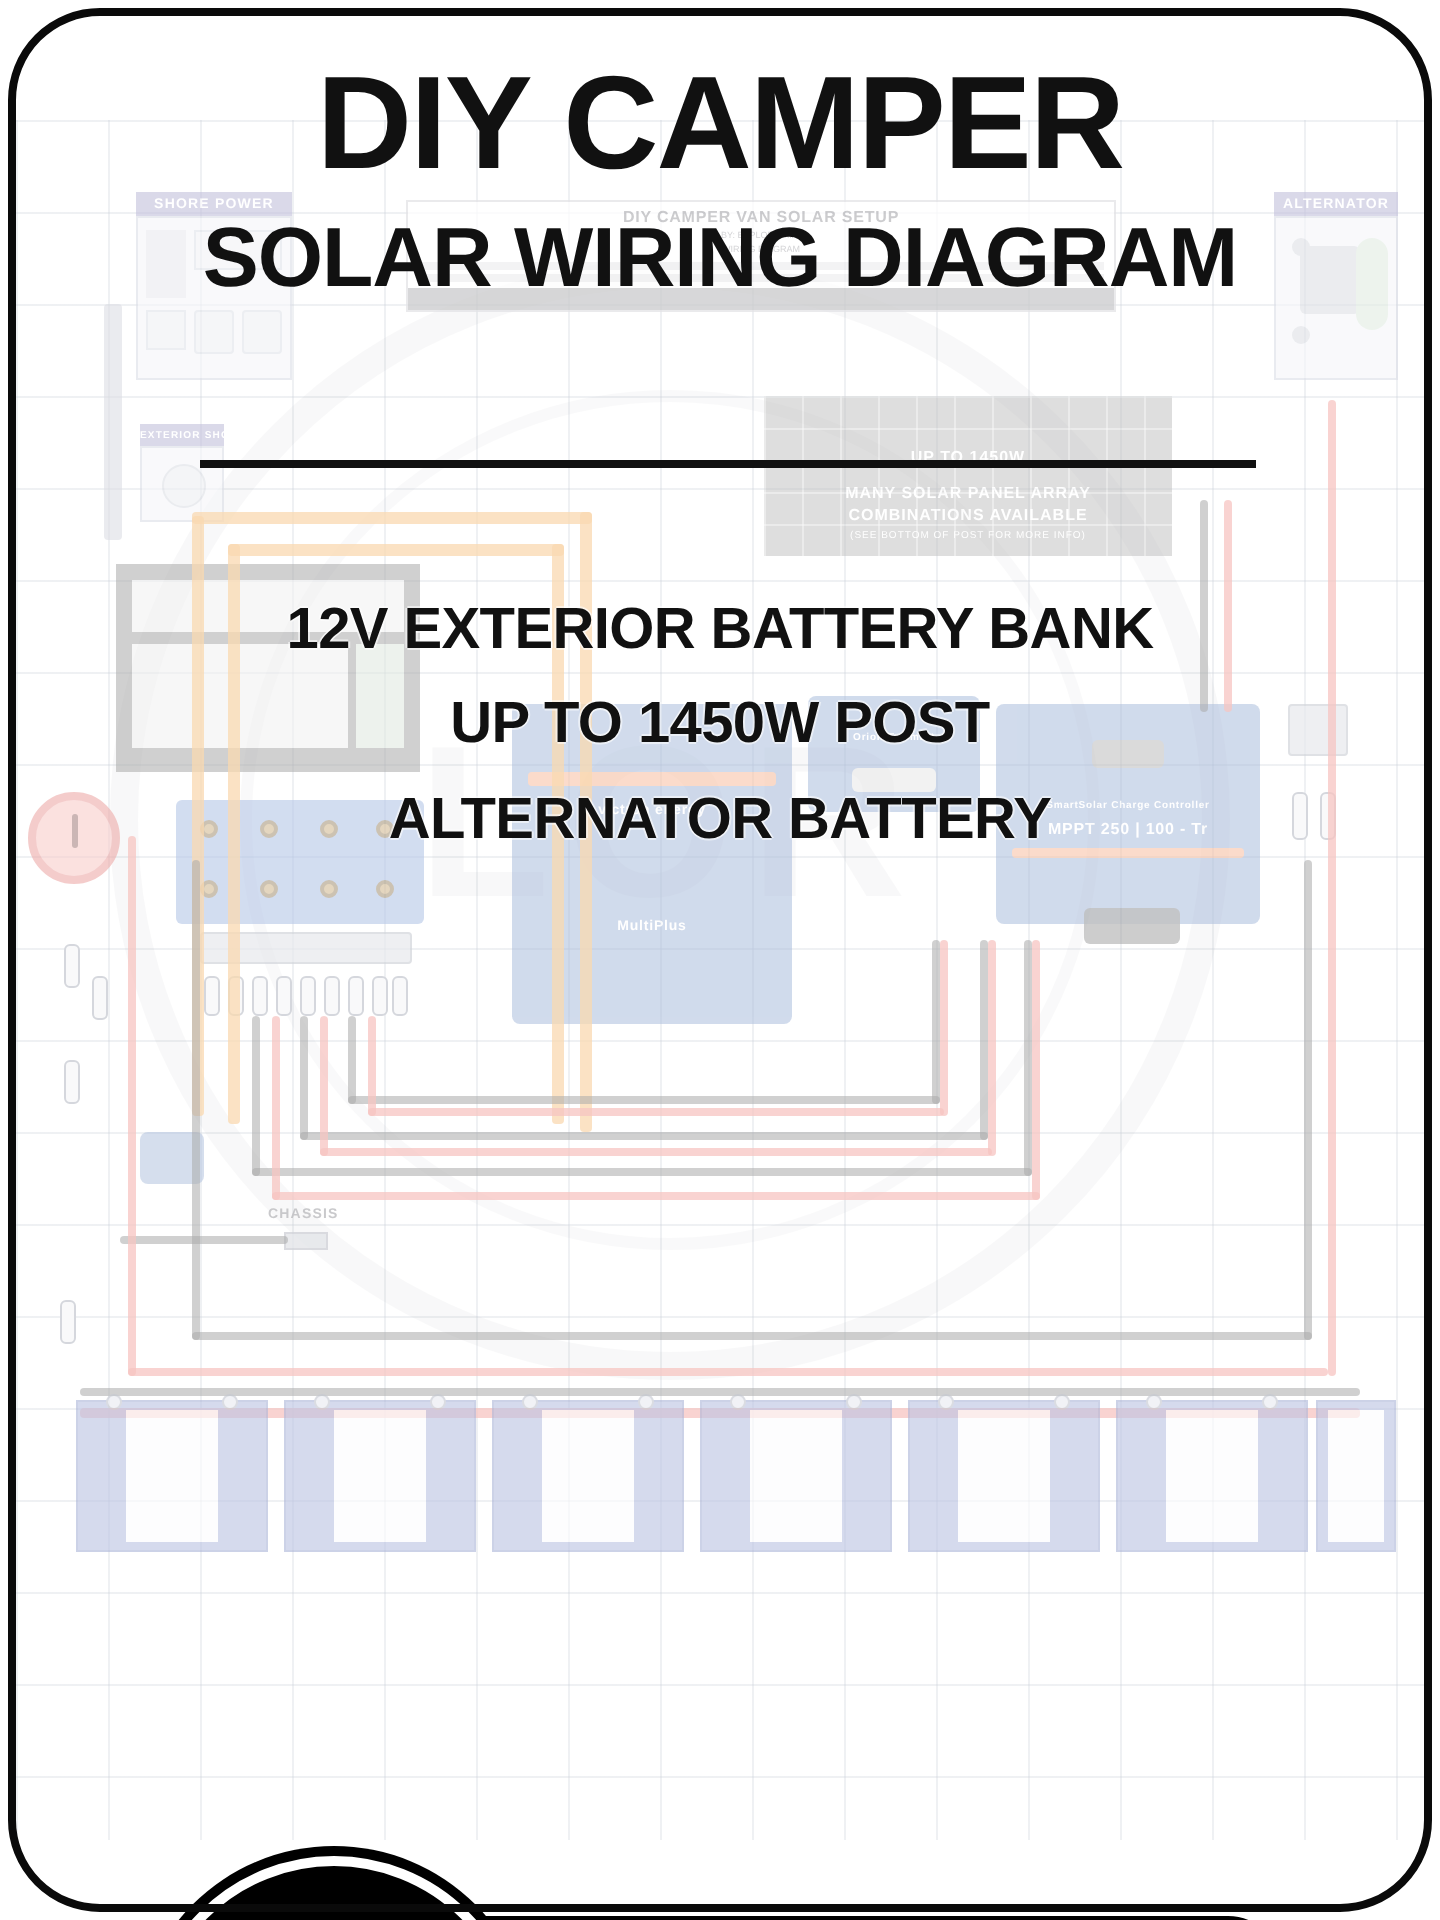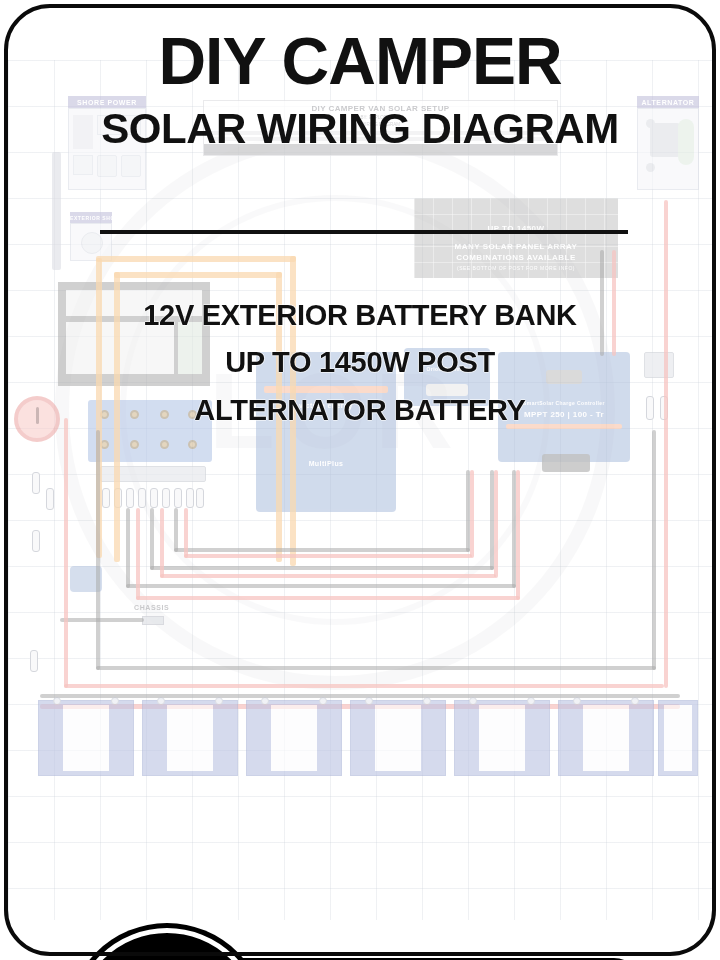--- a/index.html
+++ b/index.html
@@ -147,21 +147,20 @@
 
   
   .solar {
     position: absolute;
     background: #8f8f8f;
     opacity: .5;
     background-image:
       linear-gradient(to right, rgba(255,255,255,.38) 1px, transparent 1px),
       linear-gradient(to bottom, rgba(255,255,255,.38) 1px, transparent 1px);
     background-size: 19px 16px;
-    margin-left: 32px;
   }
   .solar .cap {
     position:absolute; left:0; right:0; color:#ffffff;
     text-align:center; font-size:8px; font-weight:700; letter-spacing:.5px;
   }
   .solar .cap.small { font-size: 5px; font-weight: 400; }
 
   
   .batt {
     position: absolute; background: #8c9ad0;

